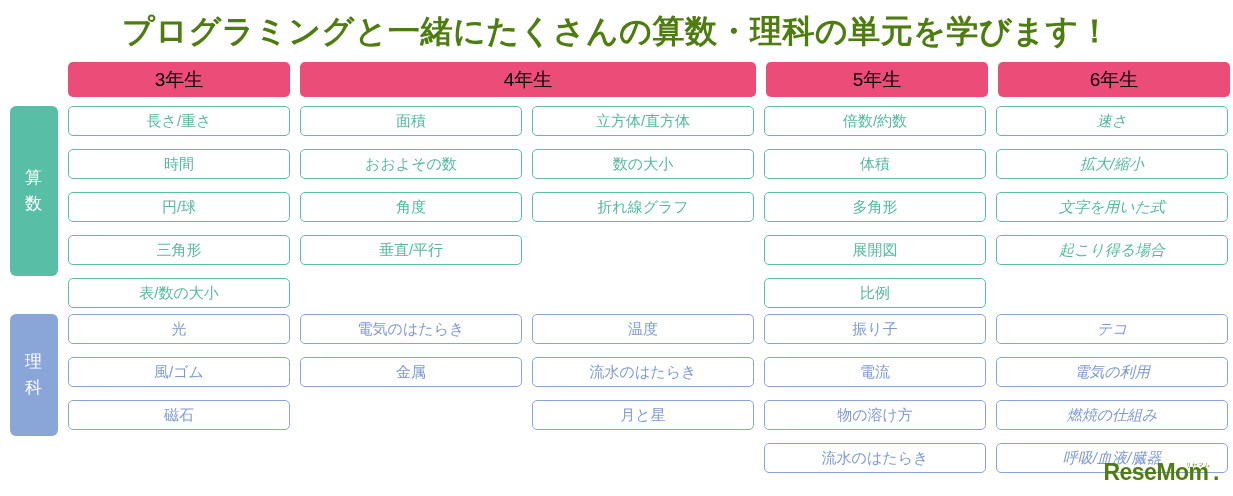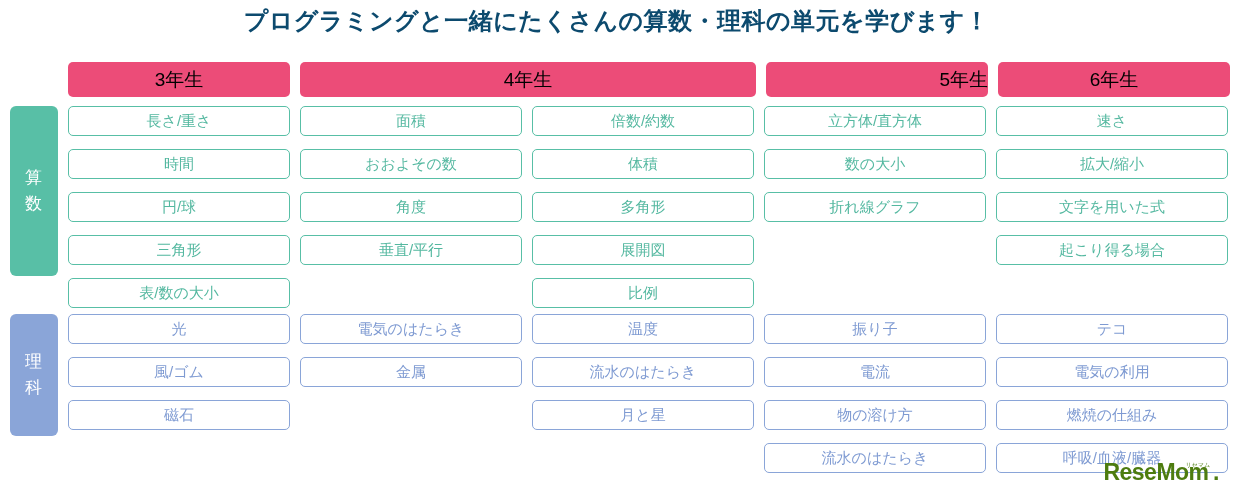--- a/index.html
+++ b/index.html
@@ -10,25 +10,25 @@
     width: 1233px;
     height: 496px;
     background: #ffffff;
     font-family: "Liberation Sans", "DejaVu Sans", sans-serif;
     overflow: hidden;
     position: relative;
   }
 
   .page-title {
     text-align: center;
-    color: #0c4a6e;
-    font-size: 24px;
+    color: #4d7c0f;
+    font-size: 32px;
     font-weight: bold;
     letter-spacing: 0.5px;
-    padding-top: 8px;
+    padding-top: 14px;
     line-height: 1.1;
     white-space: nowrap;
   }
 
   .board {
     position: absolute;
     left: 0;
     top: 62px;
     width: 1233px;
   }
@@ -46,21 +46,21 @@
     color: #000000;
     border-radius: 5px;
     height: 35px;
     line-height: 35px;
     text-align: center;
     font-size: 19px;
     font-weight: normal;
   }
   .gw-1 { width: 222px; flex: none; }
   .gw-2 { width: 456px; flex: none; }
-  .gw-3 { width: 222px; flex: none; text-align: right; }
+  .gw-3 { width: 222px; flex: none; }
   .gw-4 { width: 232px; flex: none; }
 
   
   .subject-block {
     display: flex;
     padding-left: 10px;
     padding-right: 10px;
     box-sizing: border-box;
   }
   #math-block { margin-top: 9px; }
@@ -89,21 +89,21 @@
   }
   .col {
     display: flex;
     flex-direction: column;
     gap: 13px;
   }
   .col.w1 { width: 222px; }
   .col.w2 { width: 222px; }
   .col.w3 { width: 222px; }
   .col.w4 { width: 222px; }
-  .col.w5 { width: 232px; }
+  .col.w5 { width: 232px; font-style: italic; }
 
   .unit {
     height: 30px;
     line-height: 28px;
     border-radius: 5px;
     background: #ffffff;
     text-align: center;
     font-size: 15px;
     box-sizing: border-box;
     white-space: nowrap;
@@ -170,34 +170,34 @@
         <div class="unit math">表/数の大小</div>
       </div>
 
       <div class="col w2">
         <div class="unit math">面積</div>
         <div class="unit math">おおよその数</div>
         <div class="unit math">角度</div>
         <div class="unit math">垂直/平行</div>
       </div>
 
+      <div class="col w3">
+        <div class="unit math">立方体/直方体</div>
+        <div class="unit math">数の大小</div>
+        <div class="unit math">折れ線グラフ</div>
+      </div>
+
       <div class="col w4">
         <div class="unit math">倍数/約数</div>
         <div class="unit math">体積</div>
         <div class="unit math">多角形</div>
         <div class="unit math">展開図</div>
         <div class="unit math">比例</div>
       </div>
 
-      <div class="col w3">
-        <div class="unit math">立方体/直方体</div>
-        <div class="unit math">数の大小</div>
-        <div class="unit math">折れ線グラフ</div>
-      </div>
-
       <div class="col w5">
         <div class="unit math">速さ</div>
         <div class="unit math">拡大/縮小</div>
         <div class="unit math">文字を用いた式</div>
         <div class="unit math">起こり得る場合</div>
       </div>
 
     </div>
   </div>
 

